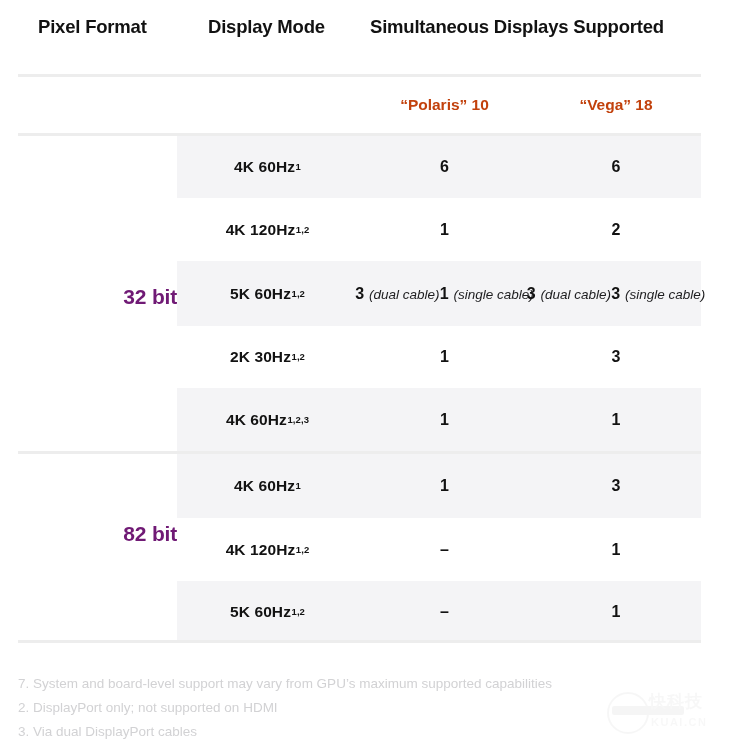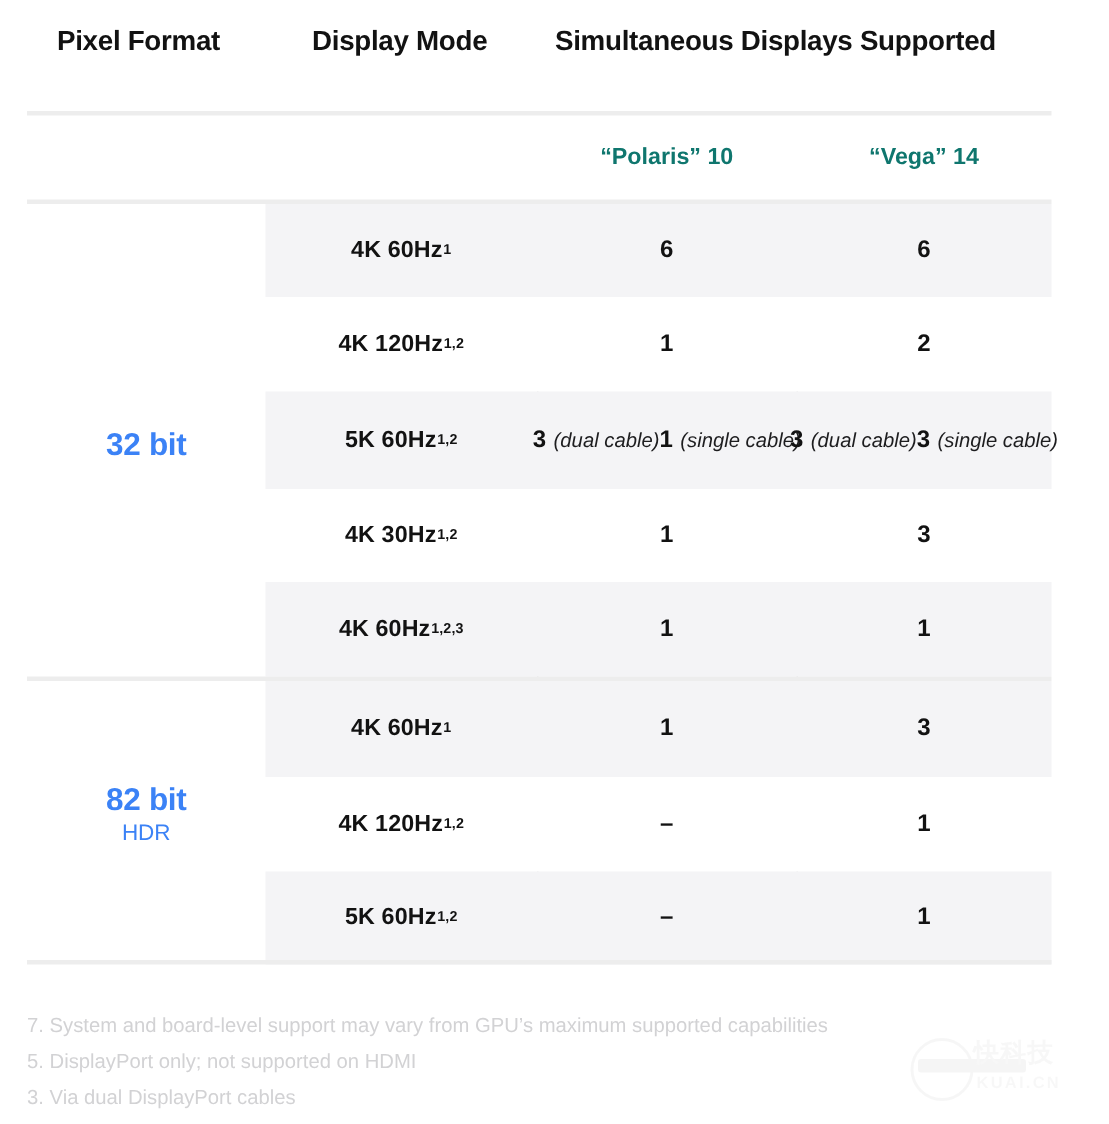--- a/index.html
+++ b/index.html
@@ -60,21 +60,21 @@
     position: absolute;
     left: 0;
     top: 96px;
     width: 739px;
     height: 28px;
   }
   .sub-label {
     position: absolute;
     font-size: 15.5px;
     font-weight: 600;
-    color: #0f766e;
+    color: #c2410c;
     text-align: center;
     white-space: nowrap;
   }
   .sub-polaris { left: 358px; width: 173px; }
   .sub-vega    { left: 531px; width: 170px; }
 
   
   .tbody {
     position: absolute;
     left: 0;
@@ -166,22 +166,22 @@
     background-size: 1px 5px;
   }
   .vsep-a { left: 358px; }
   .vsep-b { left: 531px; }
 
   
   .group-label {
     position: absolute;
     left: 18px;
     width: 159px;
-    text-align: center;
-    color: #3b82f6;
+    text-align: right;
+    color: #701a75;
   }
   .group-label .main {
     font-size: 21px;
     font-weight: 700;
     letter-spacing: -0.2px;
     display: block;
   }
   .group-label .sub {
     font-size: 15px;
     font-weight: 500;
@@ -254,21 +254,21 @@
   <div class="top-head">
     <div class="th th-pixel">Pixel Format</div>
     <div class="th th-display">Display Mode</div>
     <div class="th th-simul">Simultaneous Displays Supported</div>
   </div>
 
   <div class="rule rule-1"></div>
 
   <div class="subhead">
     <div class="sub-label sub-polaris">“Polaris” 10</div>
-    <div class="sub-label sub-vega">“Vega”  14</div>
+    <div class="sub-label sub-vega">“Vega”  18</div>
   </div>
 
   <div class="rule rule-2"></div>
 
   <div class="vsep vsep-a"></div>
   <div class="vsep vsep-b"></div>
 
   <div class="tbody" id="tbody">
       <div class="row" style="height: 62px;">
         <div class="band"></div>
@@ -311,21 +311,21 @@
         <div class="cell cell-vega">
           <div class="multi">
             <div class="line"><span class="n">3</span><span class="cap">(dual cable)</span></div>
             <div class="line"><span class="n">3</span><span class="cap">(single cable)</span></div>
           </div>
         </div>
       </div>
       <div class="row white" style="height: 62px;">
         <div class="band"></div>
         <div class="cell cell-mode">
-          <span>4K  30Hz</span>
+          <span>2K  30Hz</span>
           <sup>1,2</sup>
         </div>
         <div class="cell cell-polaris">
           <span class="num">1</span>
         </div>
         <div class="cell cell-vega">
           <span class="num">3</span>
         </div>
       </div>
       <div class="row" style="height: 63px;">
@@ -385,26 +385,25 @@
 
   <div class="rule rule-3"></div>
   <div class="rule rule-4"></div>
 
   <div class="group-label group-32">
     <span class="main">32 bit</span>
     <span class="sub"></span>
   </div>
   <div class="group-label group-64">
     <span class="main">82 bit</span>
-    <span class="sub">HDR</span>
   </div>
 
   <div class="footnotes">
     <div class="footnote">7.  System and board-level support may vary from GPU’s maximum supported capabilities</div>
-    <div class="footnote">5. DisplayPort only; not supported on HDMI</div>
+    <div class="footnote">2. DisplayPort only; not supported on HDMI</div>
     <div class="footnote">3. Via dual DisplayPort cables</div>
   </div>
 
   <div class="watermark">
     <div class="wm-circle"></div>
     <div class="wm-swoosh"></div>
     <div class="wm-text">快科技</div>
     <div class="wm-sub">KUAI.CN</div>
   </div>
 

